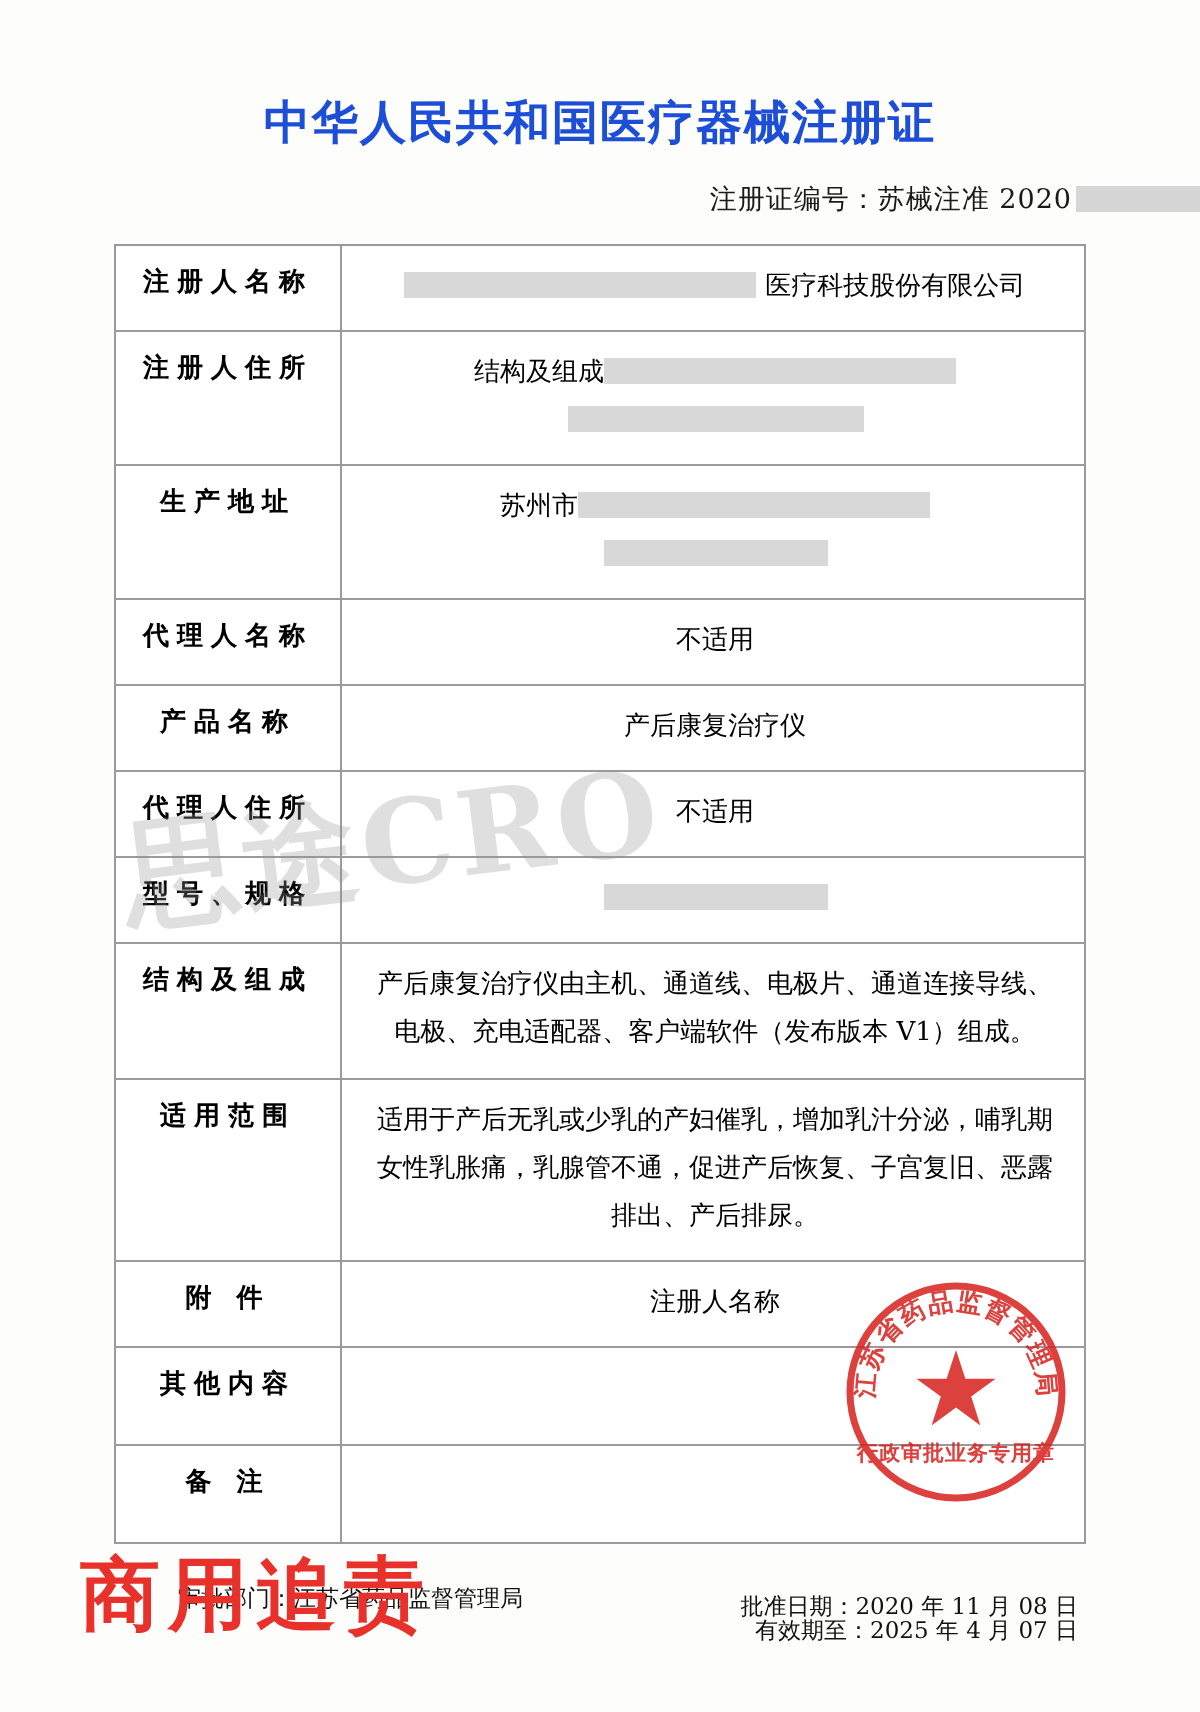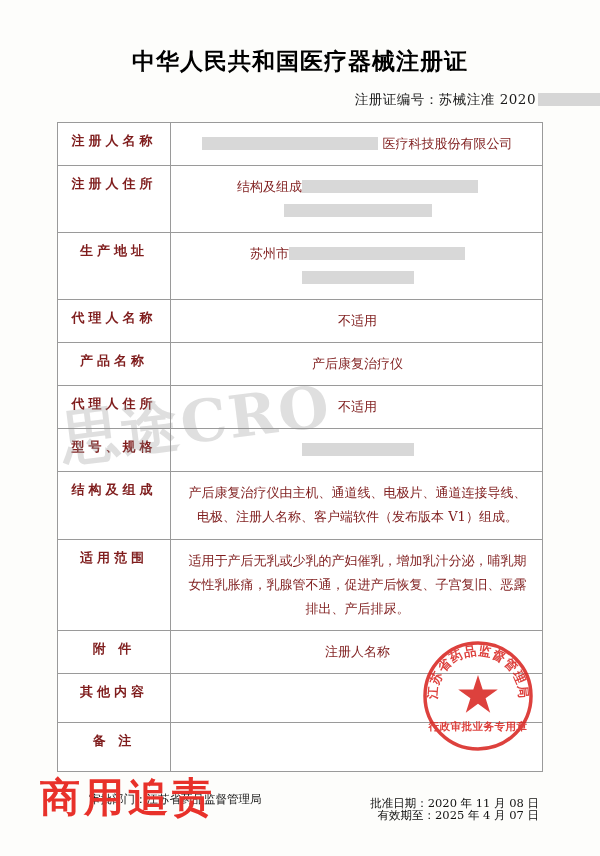--- a/index.html
+++ b/index.html
@@ -23,21 +23,21 @@
     background: #fdfdfb;
   }
 
   
   .title {
     text-align: center;
     font-family: "DejaVu Serif", serif;
     font-weight: bold;
     font-size: 23px;
     letter-spacing: 1px;
-    color: #000000;
+    color: #1d4ed8;
     padding-top: 46px;
   }
 
   .regline {
     text-align: right;
     font-family: "DejaVu Serif", serif;
     font-size: 13.5px;
     color: #1a1a1a;
     margin-top: 14px;
     letter-spacing: 0.5px;
@@ -56,21 +56,21 @@
     border-collapse: collapse;
     margin: 13px auto 0 auto;
     width: 486px;
     table-layout: fixed;
     background: #fff;
   }
   table.cert td {
     border: 1px solid #9a9a9a;
     font-family: "DejaVu Serif", serif;
     font-size: 13px;
-    color: #7f1d1d;
+    color: #000000;
     vertical-align: top;
   }
   td.label {
     width: 108px;
     text-align: center;
     font-weight: bold;
     padding: 9px 2px 9px 2px;
     letter-spacing: 4px;
     white-space: nowrap;
   }
@@ -208,21 +208,21 @@
 
       <tr>
         <td class="label">型号、规格</td>
         <td class="value">
           <span class="redact-box r-md"></span>
         </td>
       </tr>
 
       <tr>
         <td class="label">结构及组成</td>
-        <td class="value">产后康复治疗仪由主机、通道线、电极片、通道连接导线、电极、注册人名称、客户端软件（发布版本 V1）组成。</td>
+        <td class="value">产后康复治疗仪由主机、通道线、电极片、通道连接导线、电极、充电适配器、客户端软件（发布版本 V1）组成。</td>
       </tr>
 
       <tr>
         <td class="label">适用范围</td>
         <td class="value">适用于产后无乳或少乳的产妇催乳，增加乳汁分泌，哺乳期女性乳胀痛，乳腺管不通，促进产后恢复、子宫复旧、恶露排出、产后排尿。</td>
       </tr>
 
       <tr>
         <td class="label">附 件</td>
         <td class="value">注册人名称</td>

